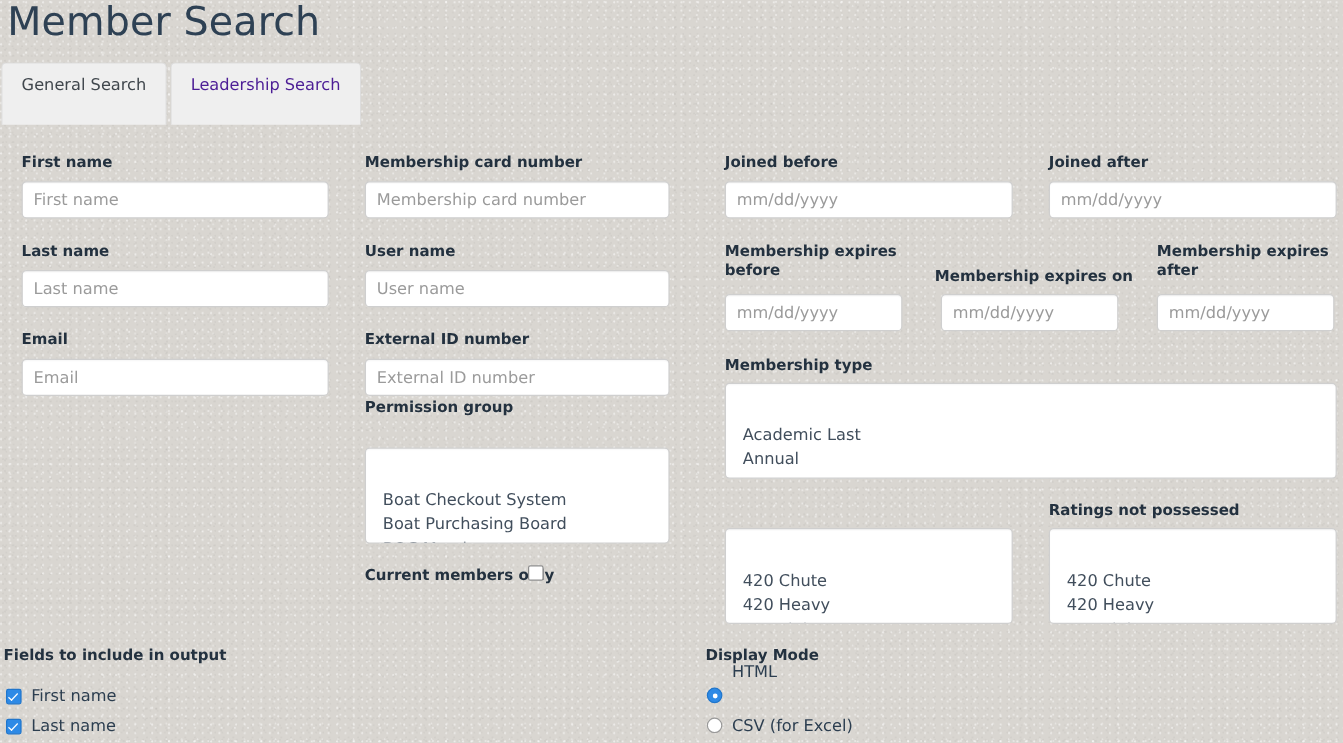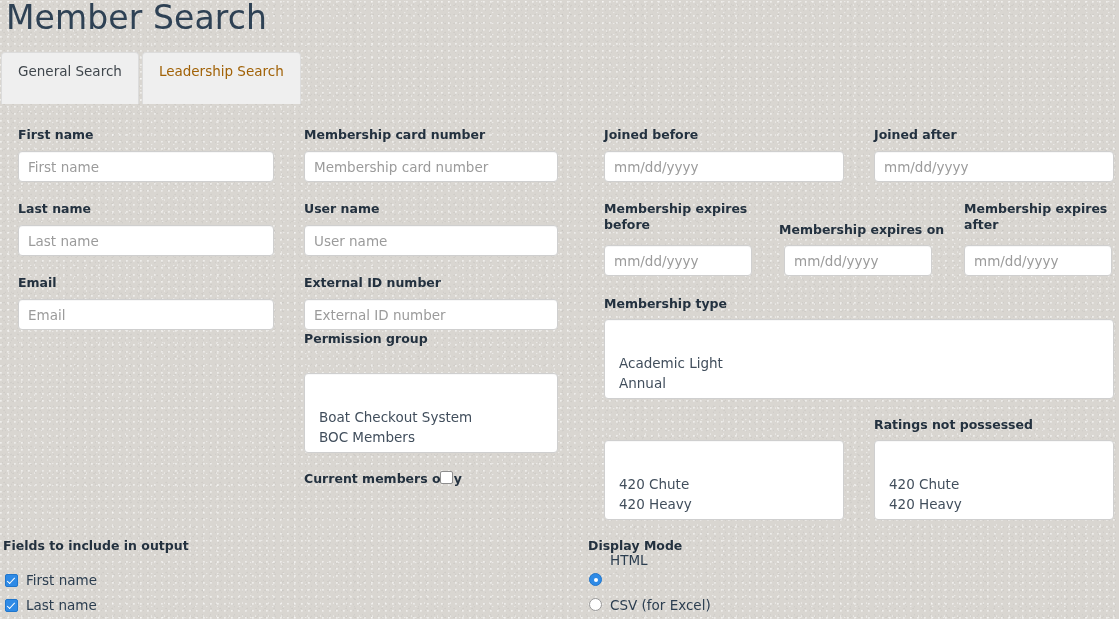--- a/index.html
+++ b/index.html
@@ -57,21 +57,21 @@
     cursor: pointer;
     box-sizing: border-box;
     height: 52px;
     display: flex;
     align-items: center;
   }
   .tab.active {
     color: #40474d;
   }
   .tab.inactive {
-    color: #a16207;
+    color: #4c1d95;
   }
 
   
   .field-label {
     position: absolute;
     font-size: 12.5px;
     font-weight: bold;
     color: #23313f;
     line-height: 16px;
     white-space: pre-line;
@@ -215,20 +215,21 @@
 <input class="text-input" style="left: 304px; top: 225px; width: 254px;" placeholder="User name">
 
 <div class="field-label" style="left:304px; top:275px;">External ID number</div>
 <input class="text-input" style="left: 304px; top: 299px; width: 254px;" placeholder="External ID number">
 
 <div class="field-label" style="left:304px; top:331px;">Permission group</div>
 <div class="listbox" style="left:304px; top:373px; width:254px; height:80px;">
   <div class="list-inner">
       <div class="opt blank"></div>
       <div class="opt">Boat Checkout System</div>
+      <div class="opt">Boat Purchasing Board</div>
       <div class="opt">BOC Members</div>
     </div>
 </div>
 
 <div class="section-label" style="left:304px; top:471px;">Current members only</div>
 <div class="cbx" style="left:440px; top:471px;"></div>
 
 <div class="field-label" style="left:604px; top:127px;">Joined before</div>
 <input class="text-input" style="left: 604px; top: 151px; width: 240px;" placeholder="mm/dd/yyyy">
 
@@ -241,21 +242,21 @@
 <div class="field-label" style="left:779px; top:222px;">Membership expires on</div>
 <input class="text-input" style="left: 784px; top: 245px; width: 148px;" placeholder="mm/dd/yyyy">
 
 <div class="field-label" style="left:964px; top:201px; width:150px;">Membership expires after</div>
 <input class="text-input" style="left: 964px; top: 245px; width: 148px;" placeholder="mm/dd/yyyy">
 
 <div class="field-label" style="left:604px; top:296px;">Membership type</div>
 <div class="listbox" style="left:604px; top:319px; width:510px; height:80px;">
   <div class="list-inner">
       <div class="opt blank"></div>
-      <div class="opt">Academic Light</div>
+      <div class="opt">Academic Last</div>
       <div class="opt">Annual</div>
       <div class="opt">Custom</div>
     </div>
 </div>
 
 <div class="field-label" style="left:604px; top:420px;margin-top:44px;">Ratings possessed</div>
 <div class="listbox" style="left:604px; top:440px; width:240px; height:80px;">
   <div class="list-inner">
       <div class="opt blank"></div>
       <div class="opt">420 Chute</div>

